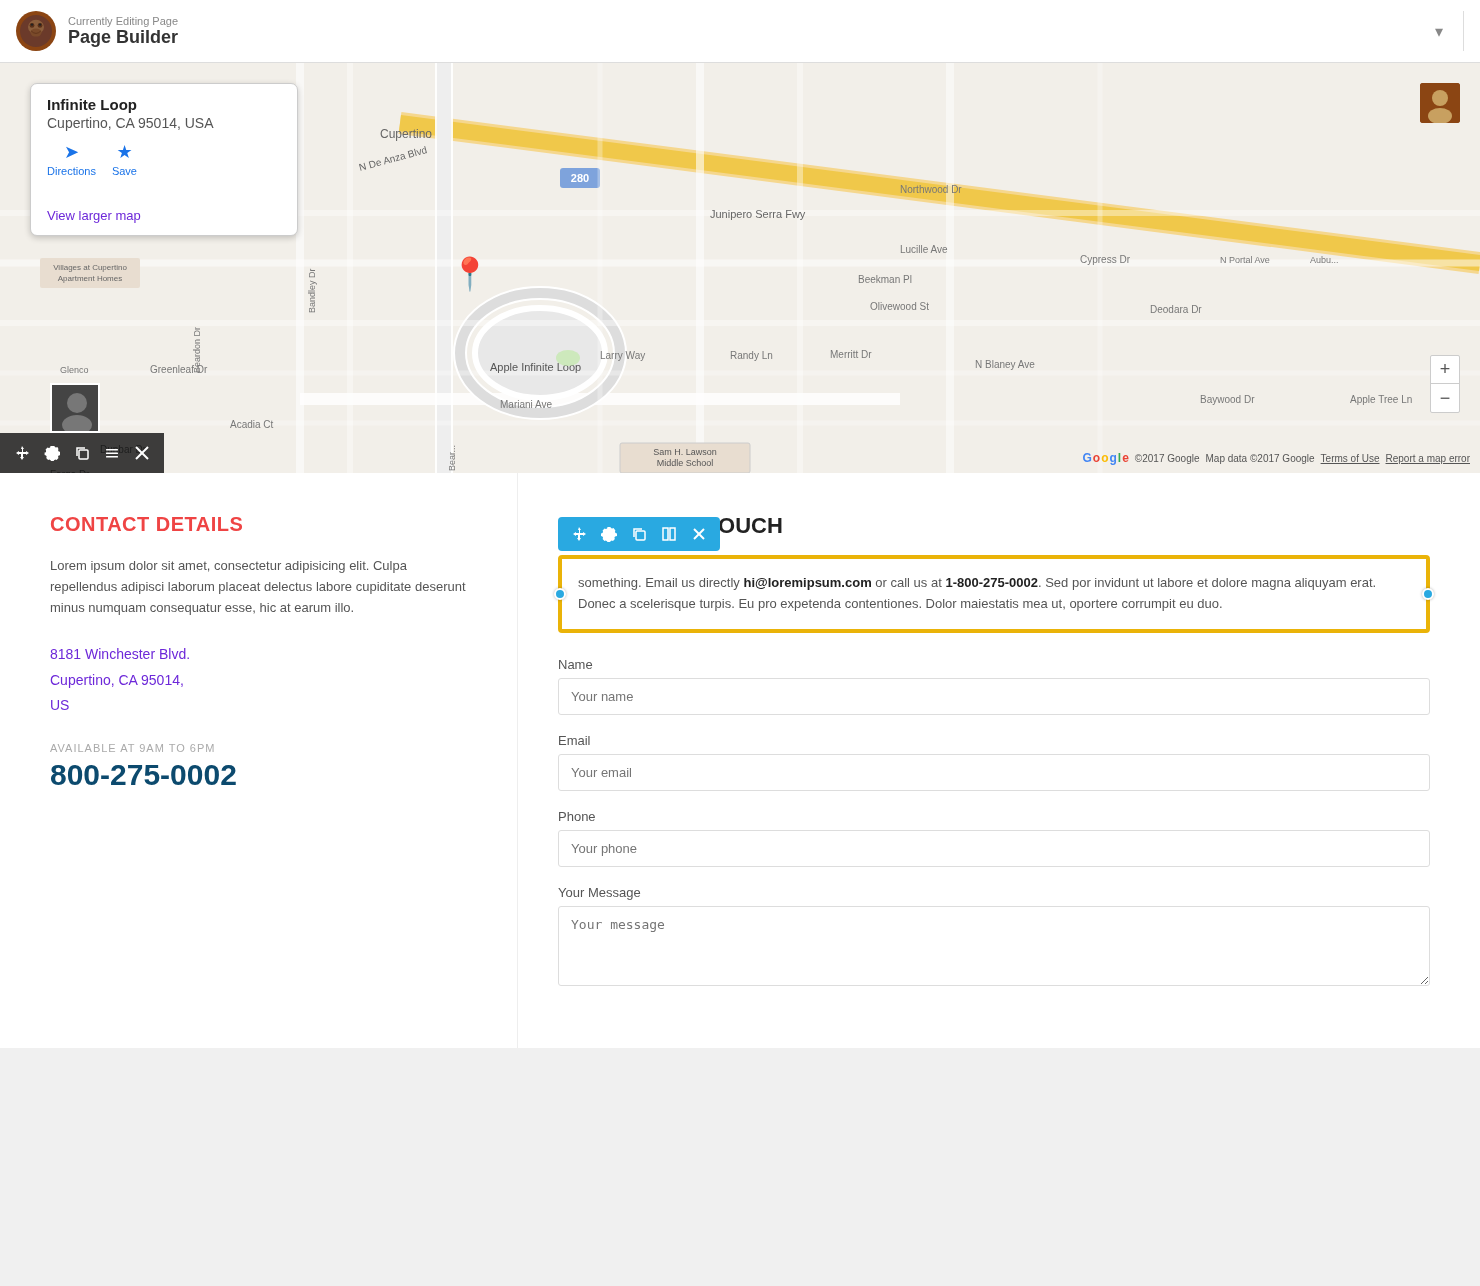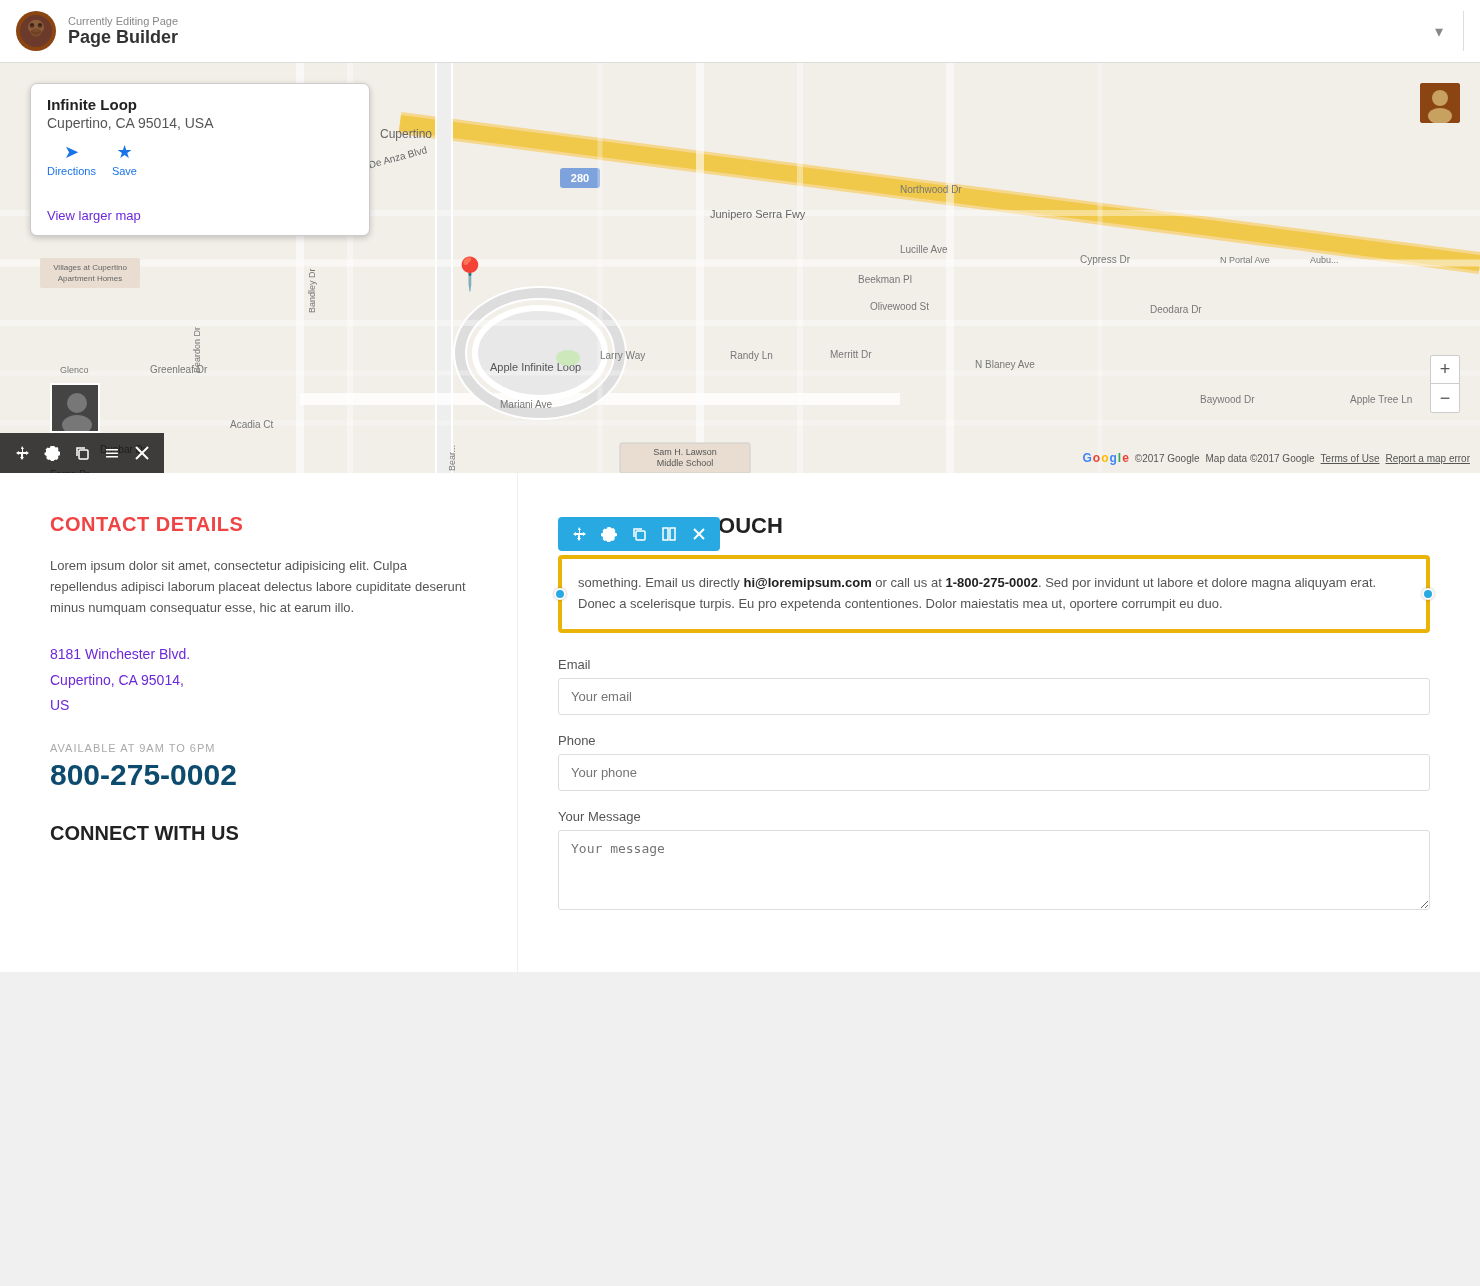--- a/index.html
+++ b/index.html
@@ -71,21 +71,21 @@
 
     
     .map-popup {
       position: absolute;
       top: 20px;
       left: 30px;
       background: #fff;
       border: 1px solid #ccc;
       border-radius: 7px;
       padding: 12px 16px;
-      width: 340px;
+      width: 268px;
       box-shadow: 0 2px 6px rgba(0,0,0,0.2);
       z-index: 10;
     }
     .map-popup-title {
       font-size: 15px;
       font-weight: bold;
       color: #222;
       margin-bottom: 2px;
     }
     .map-popup-subtitle {
@@ -594,21 +594,20 @@
 
       <div class="contact-address">
         <a href="#">8181 Winchester Blvd.</a>
         <a href="#">Cupertino, CA 95014,</a>
         <a href="#">US</a>
       </div>
 
       <div class="available-label">AVAILABLE AT 9AM TO 6PM</div>
       <div class="phone-number">800-275-0002</div>
 
-      <h2 class="connect-title">CONNECT WITH US</h2>
     </div>
 
     <div class="col-right">
       <h2 class="letstouch-title">LET'S GET IN TOUCH</h2>
 
       <div class="text-block-wrapper">
         <div class="element-toolbar">
           <div class="et-btn">
             <svg width="16" height="16" viewBox="0 0 16 16" fill="white">
               <path d="M8 1l2 3H9v3h3V6l3 2-3 2V9h-3v3h1l-2 3-2-3h1V9H5v1L2 8l3-2v1h3V4H7z"></path>
@@ -639,20 +638,24 @@
           </div>
         </div>
 
         <div class="text-block-selected">
           <div class="resize-handle-left"></div>
           <div class="resize-handle-right"></div>
           <span>something. Email us directly </span><span class="highlight-email">hi@loremipsum.com</span><span> or call us at </span><span class="highlight-phone">1-800-275-0002</span><span>. Sed por invidunt ut labore et dolore magna aliquyam erat. Donec a scelerisque turpis. Eu pro expetenda contentiones. Dolor maiestatis mea ut, oportere corrumpit eu duo.</span>
         </div>
       </div>
 
+      <div class="form-group">
+        <label class="form-label">Name</label>
+        <input type="text" class="form-input" placeholder="Your name" style="">
+      </div>
 
       <div class="form-group">
         <label class="form-label">Email</label>
         <input type="email" class="form-input" placeholder="Your email" style="">
       </div>
 
       <div class="form-group">
         <label class="form-label">Phone</label>
         <input type="tel" class="form-input" placeholder="Your phone" style="">
       </div>

